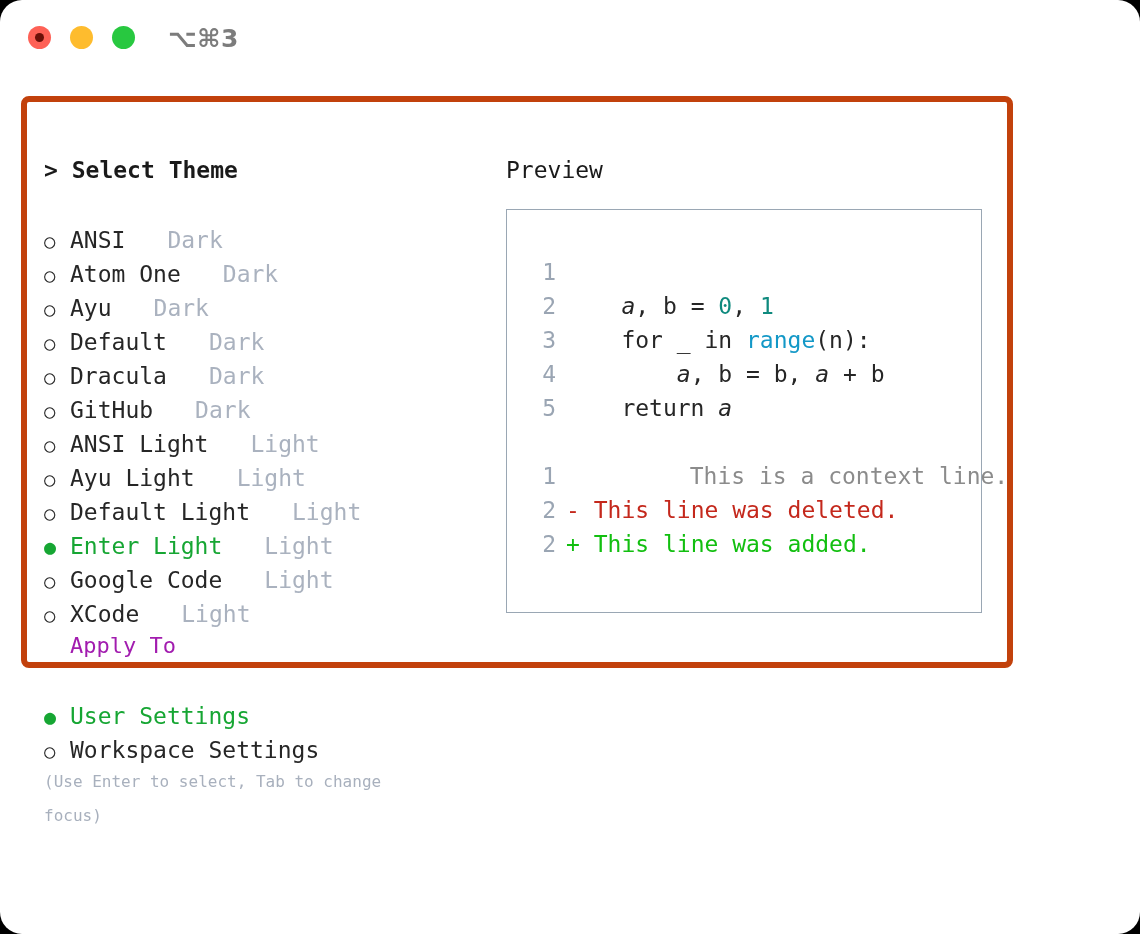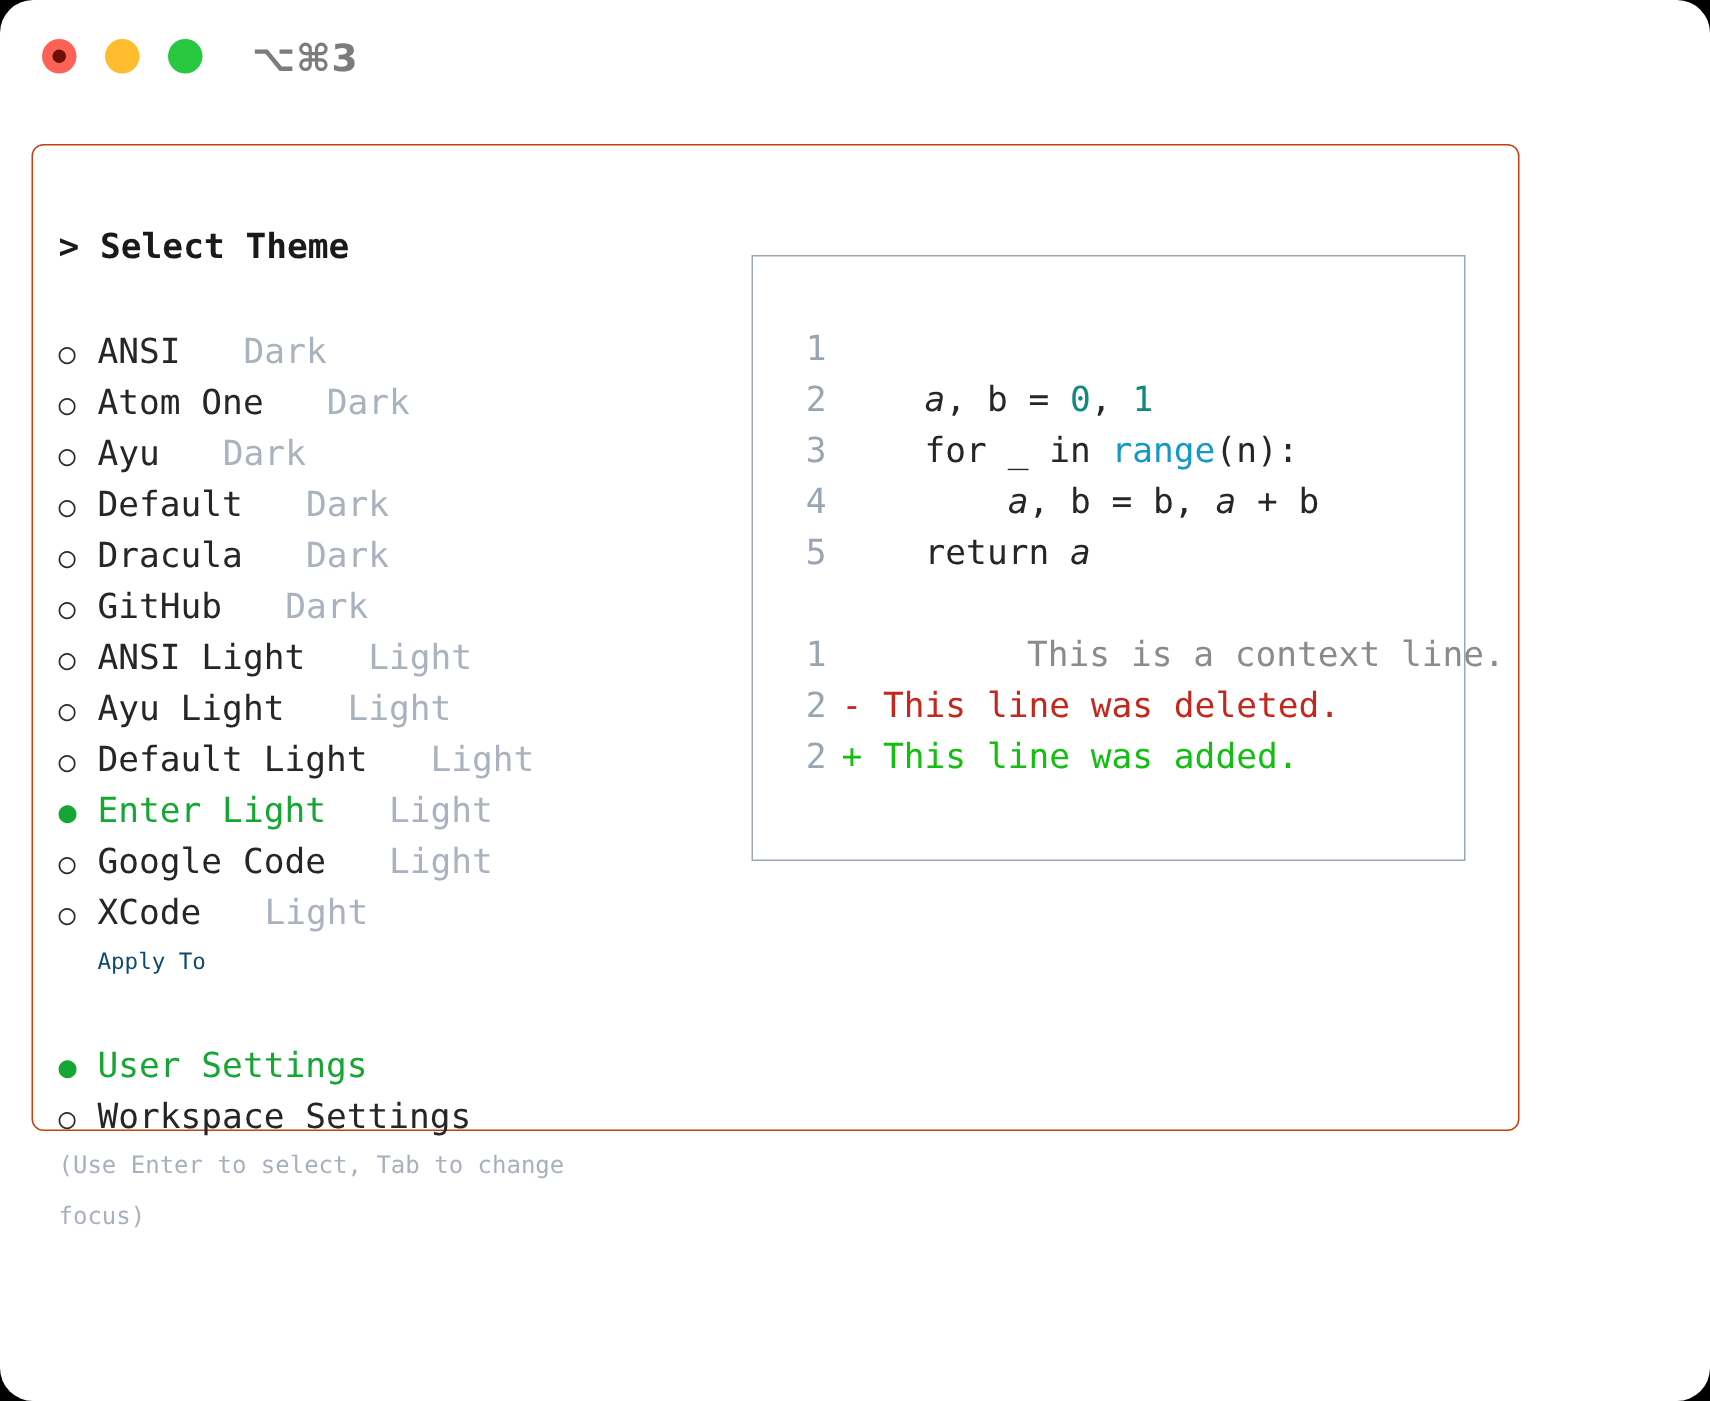--- a/index.html
+++ b/index.html
@@ -63,22 +63,22 @@
     color: #7c7c7c;
     letter-spacing: 0.5px;
     font-family: "DejaVu Sans", sans-serif;
   }
 
   
   .panel {
     position: absolute;
     left: 21px; top: 96px;
     width: 992px;
-    height: 658px;
-    border: 1px solid #c2410c;
+    height: 572px;
+    border: 6px solid #c2410c;
     border-radius: 8px;
     background: #ffffff;
     box-sizing: border-box;
   }
 
   .content {
     position: absolute;
     left: 0; top: 0;
     width: 100%;
     height: 100%;
@@ -127,22 +127,22 @@
   .opt-label.sel { color: #16a633; }
   .opt-tag {
     color: #aab2bf;
     padding-left: 9px;
     margin-left: 33px;
   }
 
   .spacer-row { height: 34px; }
 
   .apply-title {
-    font-size: 15px;
-    color: #0c4a6e;
+    font-size: 22px;
+    color: #a21caf;
     line-height: 34px;
     height: 34px;
     padding-left: 26px;
     white-space: pre;
   }
 
   .hint {
     margin-top: 34px;
     font-size: 16px;
     line-height: 34px;
@@ -236,20 +236,21 @@
         <div class="apply-title">Apply To</div>
         <div id="apply-list">
             <div class="opt-row"><span class="bullet sel">●</span><span class="opt-label sel">User Settings</span></div>
             <div class="opt-row"><span class="bullet">○</span><span class="opt-label">Workspace Settings</span></div>
           </div>
 
         <div class="hint">(Use Enter to select, Tab to change focus)</div>
       </div>
 
       <div class="right-col">
+        <div class="preview-title">Preview</div>
         <div class="preview-box">
           <div class="code-area">
             <div id="code-lines">
                 <div class="code-line"><span class="lineno">1</span></div>
                 <div class="code-line"><span class="lineno">2</span><span><span class="codetext">    </span><span class="codetext tok-var">a</span><span class="codetext">, </span><span class="codetext">b</span><span class="codetext"> = </span><span class="codetext tok-num">0</span><span class="codetext">, </span><span class="codetext tok-num">1</span></span></div>
                 <div class="code-line"><span class="lineno">3</span><span><span class="codetext">    for _ in </span><span class="codetext tok-kw">range</span><span class="codetext">(n):</span></span></div>
                 <div class="code-line"><span class="lineno">4</span><span><span class="codetext">        </span><span class="codetext tok-var">a</span><span class="codetext">, b = b, </span><span class="codetext tok-var">a</span><span class="codetext"> + b</span></span></div>
                 <div class="code-line"><span class="lineno">5</span><span><span class="codetext">    return </span><span class="codetext tok-var">a</span></span></div>
               </div>
             <div class="diff-gap"></div>

